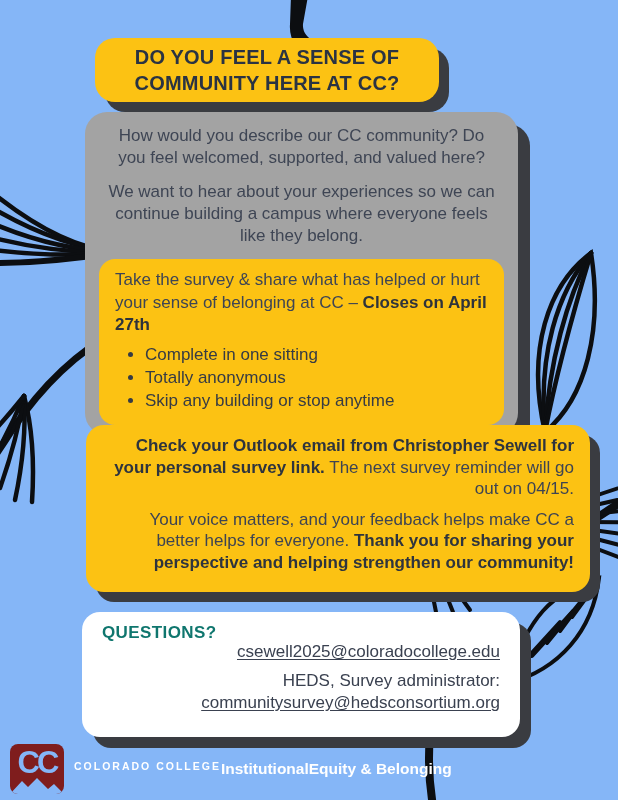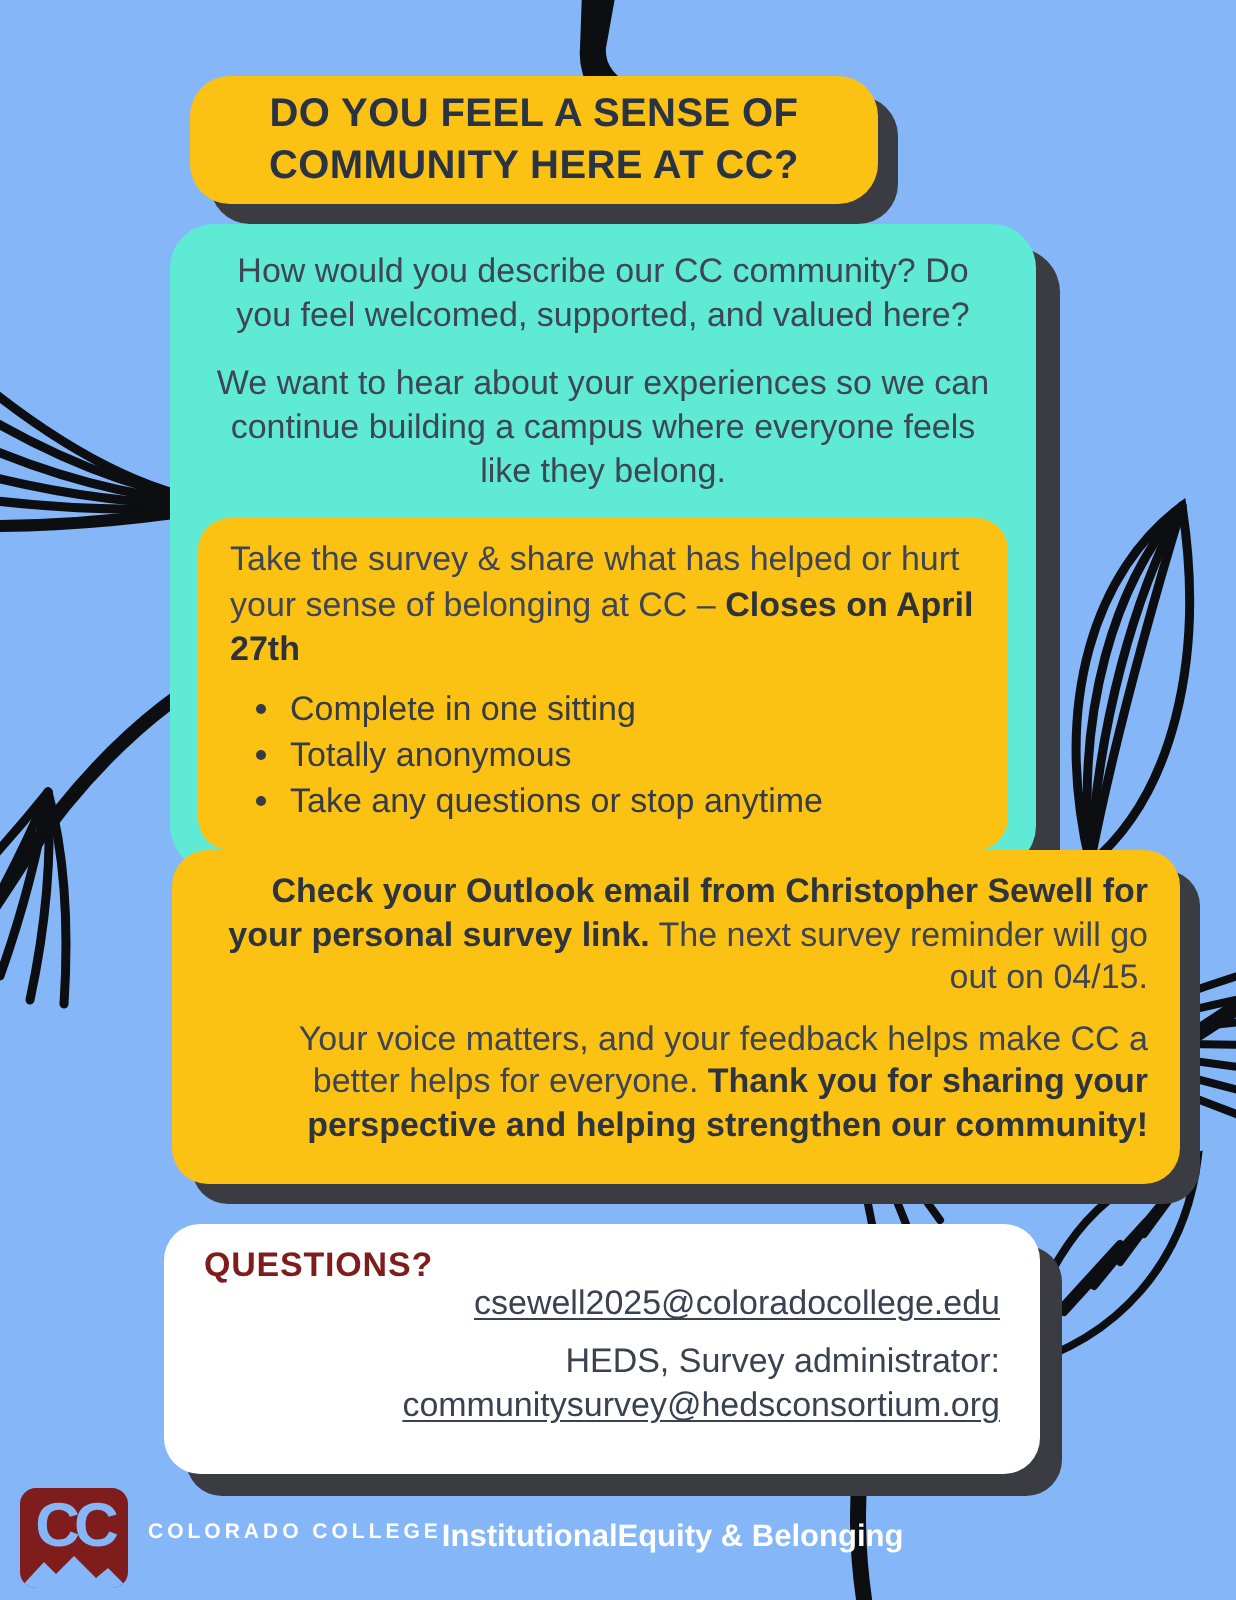--- a/index.html
+++ b/index.html
@@ -28,21 +28,21 @@
     display:flex;align-items:center;justify-content:center;
     padding:6px 18px;
   }
   .header-banner .title{
     font-size:20px;line-height:1.3;font-weight:bold;
     color:var(--ink-dark);text-align:center;letter-spacing:.2px;
   }
 
   .intro-card{
     left:85px;top:112px;width:433px;
-    background:#5eead4;border-radius:22px;
+    background:#a3a3a3;border-radius:22px;
     box-shadow:12px 12px 0 var(--shadow-ink);
     padding:13px 18px 10px;
   }
   .intro-card p{margin:0 0 12px;text-align:center;font-size:17px;line-height:1.3;color:var(--ink-body);}
   .survey-card{
     background:var(--accent-yellow);
     border-radius:16px;
     padding:10px 16px 12px;
     margin:0 -4px;
     color:#363b44;
@@ -63,21 +63,21 @@
   .email-card p{margin:0 0 9px;font-size:17px;line-height:1.27;}
   .email-card b{color:#2e343e;}
 
   .questions-card{
     left:82px;top:612px;width:438px;min-height:125px;
     background:#ffffff;border-radius:18px;
     box-shadow:11px 11px 0 var(--shadow-ink);
     padding:11px 20px 13px;
   }
   .questions-card .q-head{
-    font-size:17px;font-weight:bold;color:#7f1d1d;letter-spacing:.4px;
+    font-size:17px;font-weight:bold;color:#0f766e;letter-spacing:.4px;
   }
   .contact-block{text-align:right;margin-top:-2px;}
   .contact-block .c-name{font-size:17px;line-height:1.3;color:#3a4150;}
   .contact-block a{
     font-size:17px;line-height:1.3;color:#3a4150;
     text-decoration:underline;text-underline-offset:2px;
   }
   .contact-group{margin-bottom:7px;}
   .contact-group:last-child{margin-bottom:0;}
 
@@ -179,21 +179,21 @@
 </div>
 
 <div class="card intro-card">
   <p>How would you describe our CC community? Do you feel welcomed, supported, and valued here?</p>
   <p>We want to hear about your experiences so we can continue building a campus where everyone feels like they belong.</p>
   <div class="survey-card">
     <p class="lead"><span>Take the survey &amp; share what has helped or hurt your sense of belonging at CC – </span><b>Closes on April 27th</b></p>
     <ul>
       <li>Complete in one sitting</li>
       <li>Totally anonymous</li>
-      <li>Take any questions or stop anytime</li>
+      <li>Skip any building or stop anytime</li>
     </ul>
   </div>
 </div>
 
 <div class="card email-card">
   <p><b>Check your Outlook email from Christopher Sewell for your personal survey link.</b> <span>The next survey reminder will go out on 04/15.</span></p>
   <p><span>Your voice matters, and your feedback helps make CC a better helps for everyone.</span> <b>Thank you for sharing your perspective and helping strengthen our community!</b></p>
 </div>
 
 <div class="card questions-card">

